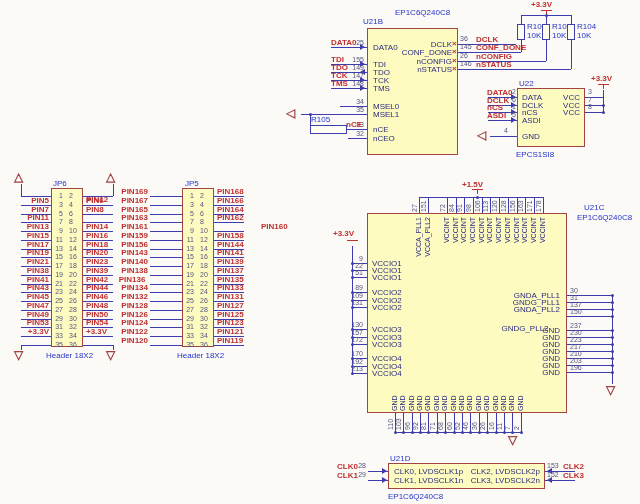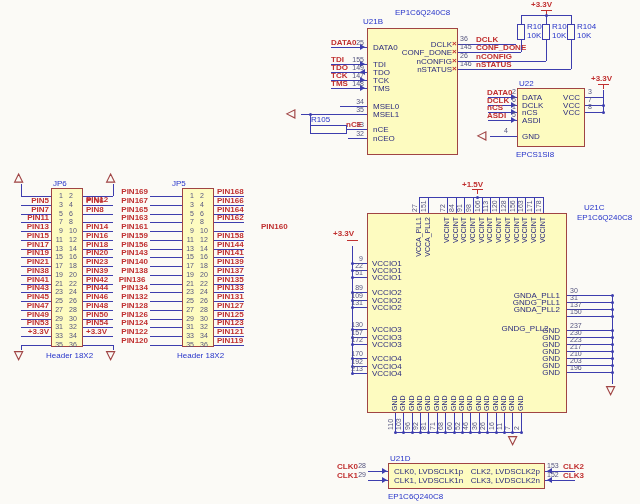--- a/index.html
+++ b/index.html
@@ -264,21 +264,21 @@
     <div class="t num" style="left: 69px; top: 341px;">36</div>
     <div class="w" style="left: 21px; top: 184px; width: 1px; height: 12px;"></div>
     <div class="tri" style="left: 14px; top: 171px;">△</div>
     <div class="w" style="left: 113px; top: 184px; width: 1px; height: 12px;"></div>
     <div class="tri" style="left: 106px; top: 171px;">△</div>
     <div class="w" style="left: 21px; top: 345px; width: 1px; height: 5px;"></div>
     <div class="tri" style="left: 14px; top: 349px;">▽</div>
     <div class="w" style="left: 113px; top: 345px; width: 1px; height: 5px;"></div>
     <div class="tri" style="left: 106px; top: 349px;">▽</div>
     <div class="box" style="left: 182px; top: 188px; width: 32px; height: 159px;"></div>
-    <div class="t blue" style="left: 172px; top: 179px;">JP5</div>
+    <div class="t blue" style="left: 185px; top: 179px;">JP5</div>
     <div class="t blue" style="left: 177px; top: 351px;">Header 18X2</div>
     <div class="w" style="left: 150px; top: 196px; width: 32px; height: 1px;"></div>
     <div class="w" style="left: 214px; top: 196px; width: 30px; height: 1px;"></div>
     <div class="t num" style="left: 184px; top: 192px; width: 10px; text-align: right;">1</div>
     <div class="t num" style="left: 200px; top: 192px;">2</div>
     <div class="t net" style="left: 116px; top: 187px; width: 32px; text-align: right;">PIN169</div>
     <div class="t net" style="left: 217px; top: 187px;">PIN168</div>
     <div class="w" style="left: 150px; top: 205px; width: 32px; height: 1px;"></div>
     <div class="w" style="left: 214px; top: 205px; width: 30px; height: 1px;"></div>
     <div class="t num" style="left: 184px; top: 201px; width: 10px; text-align: right;">3</div>

